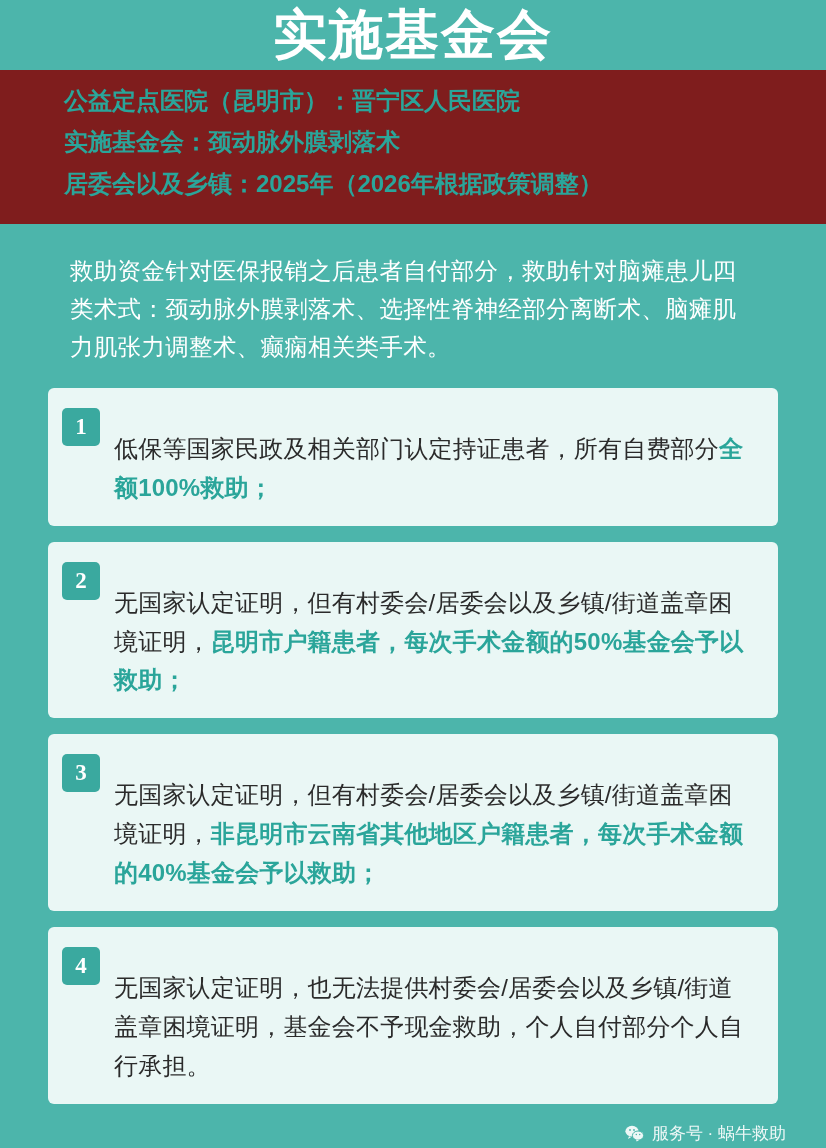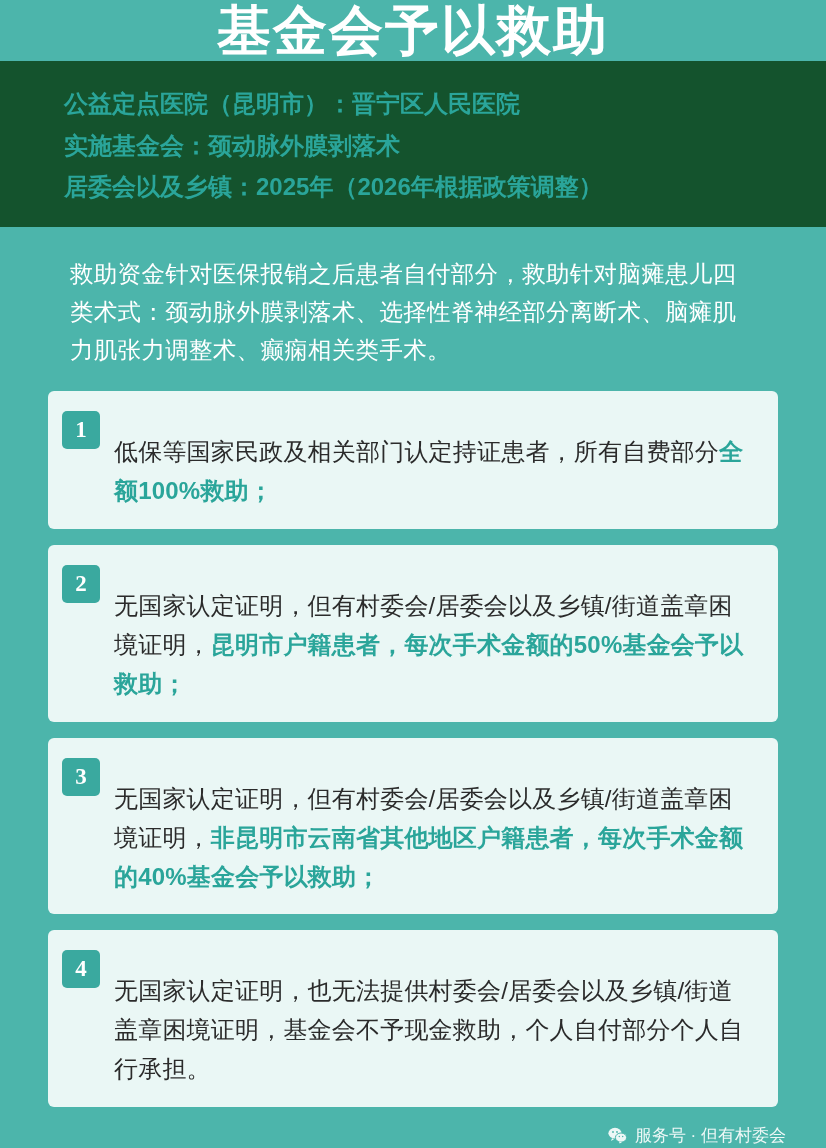--- a/index.html
+++ b/index.html
@@ -31,22 +31,22 @@
   }
   .header-title {
     color: #ffffff;
     font-size: 54px;
     font-weight: bold;
     letter-spacing: 2px;
     line-height: 1.1;
   }
   
   .info-band {
-    background: #14532d;
-    padding: 22px 64px 20px 64px;
+    background: #7f1d1d;
+    padding: 10px 64px 20px 64px;
   }
   .info-line {
     color: #2aa59a;
     font-size: 24px;
     font-weight: bold;
     line-height: 1.72;
     white-space: nowrap;
   }
   
   .body-area {
@@ -121,21 +121,21 @@
     margin-right: 8px;
     display: inline-block;
   }
 </style>
 </head>
 <body>
 
 <div class="page">
 
   <div class="header">
-    <div class="header-title">基金会予以救助</div>
+    <div class="header-title">实施基金会</div>
   </div>
 
   <div class="info-band">
     <div class="info-line">公益定点医院（昆明市）：晋宁区人民医院</div>
     <div class="info-line">实施基金会：颈动脉外膜剥落术</div>
     <div class="info-line">居委会以及乡镇：2025年（2026年根据政策调整）</div>
   </div>
 
   <div class="body-area">
 
@@ -178,17 +178,17 @@
           <ellipse cx="7" cy="6.2" rx="6.6" ry="5.4" fill="#ffffff"></ellipse>
           <path d="M4 11.2 L3 14 L6 12.2 Z" fill="#ffffff"></path>
           <ellipse cx="13" cy="10.6" rx="5.6" ry="4.6" fill="#ffffff" stroke="#4cb5ab" stroke-width="1"></ellipse>
           <path d="M11 14.4 L11.6 16.6 L14 15.2 Z" fill="#ffffff"></path>
           <circle cx="5" cy="5" r="0.9" fill="#4cb5ab"></circle>
           <circle cx="9" cy="5" r="0.9" fill="#4cb5ab"></circle>
           <circle cx="11.3" cy="9.6" r="0.75" fill="#4cb5ab"></circle>
           <circle cx="14.7" cy="9.6" r="0.75" fill="#4cb5ab"></circle>
         </svg>
       </span>
-      <span>服务号 · 但有村委会</span>
+      <span>服务号 · 蜗牛救助</span>
     </div>
   </div>
 
 </div>
 
 </body></html>

